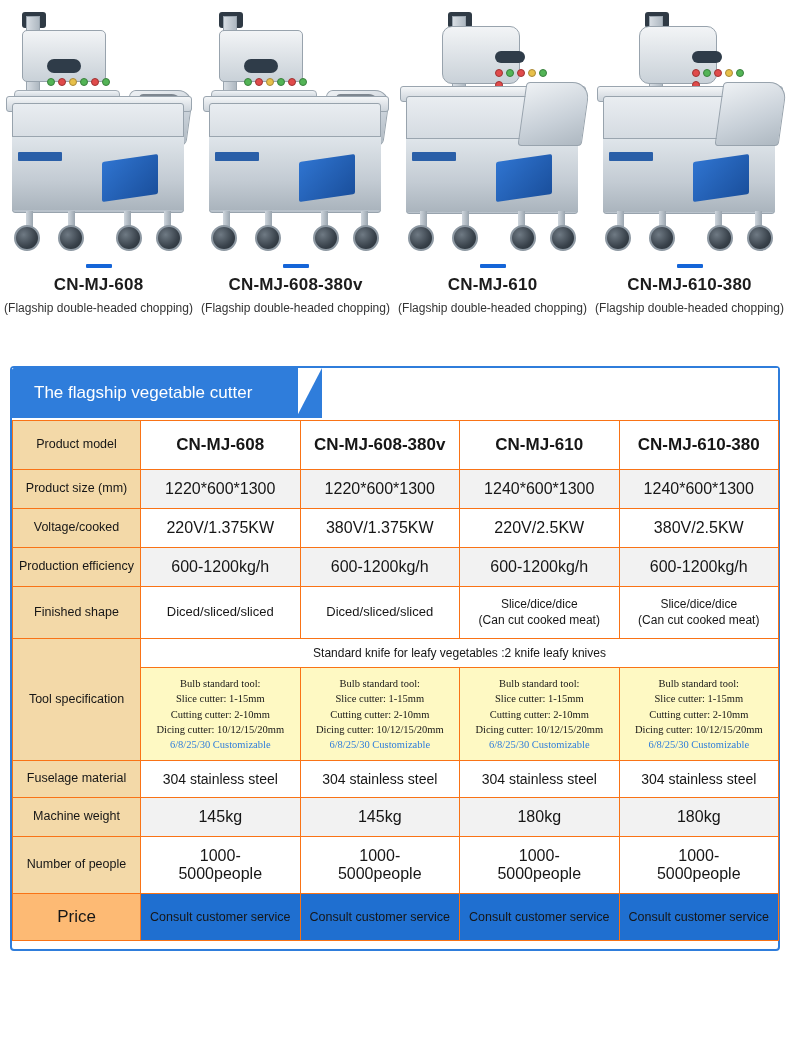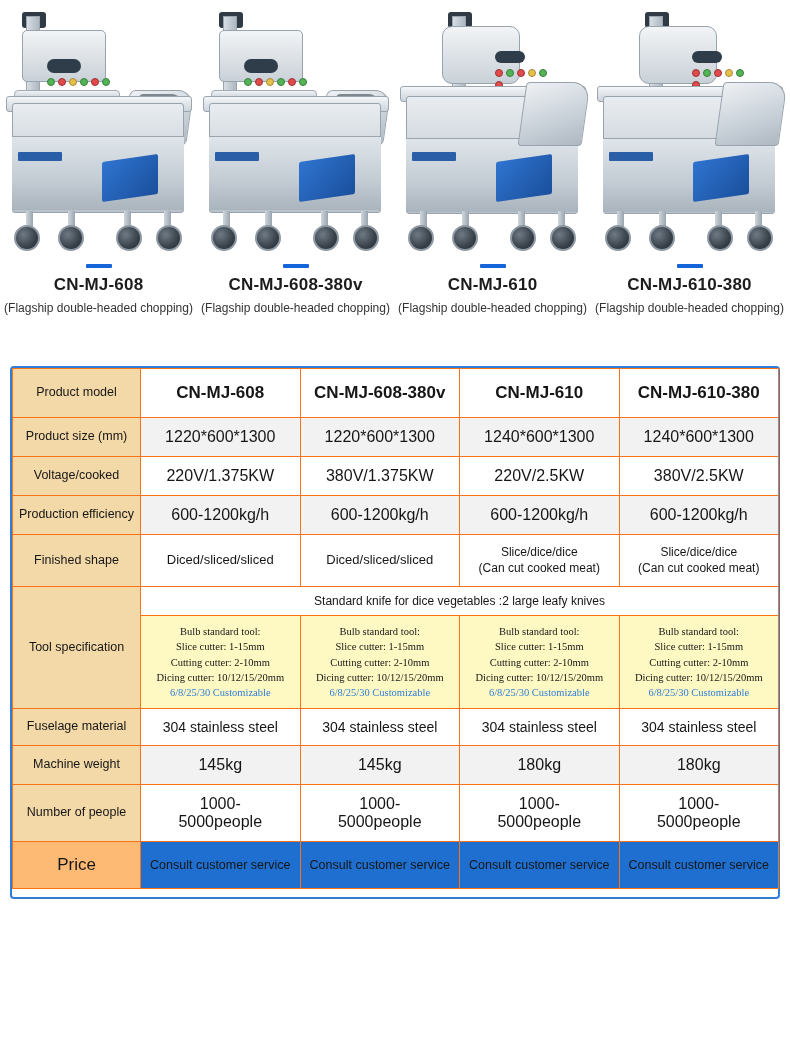--- a/index.html
+++ b/index.html
@@ -438,20 +438,23 @@
       </div>
       <div class="model-underline"></div>
       <div class="model-name">CN-MJ-610-380</div>
       <div class="model-sub">(Flagship double-headed chopping)</div>
     </div>
 
   </div>
 
   <div class="panel">
 
+    <div class="panel-title-wrap">
+      <div class="panel-title">The flagship vegetable cutter</div>
+    </div>
 
     <table class="spec">
       <tbody>
 
         <tr>
           <td class="col-head">Product model</td>
           <td class="cell model">CN-MJ-608</td>
           <td class="cell model">CN-MJ-608-380v</td>
           <td class="cell model">CN-MJ-610</td>
           <td class="cell model">CN-MJ-610-380</td>
@@ -486,21 +489,21 @@
           <td class="cell small" style="font-size:13px">Diced/sliced/sliced</td>
           <td class="cell small" style="font-size:13px">Diced/sliced/sliced</td>
           <td class="cell small" style="white-space:pre-line">Slice/dice/dice
 (Can cut cooked meat)</td>
           <td class="cell small" style="white-space:pre-line">Slice/dice/dice
 (Can cut cooked meat)</td>
         </tr>
 
         <tr>
           <td class="col-head" rowspan="2">Tool specification</td>
-          <td class="tool-note" colspan="4">Standard knife for dice vegetables :2 large leafy knives</td>
+          <td class="tool-note" colspan="4">Standard knife for leafy vegetables :2 knife leafy knives</td>
         </tr>
 
         <tr>
           <td class="tool-list">
             <div>Bulb standard tool:</div>
             <div>Slice cutter: 1-15mm</div>
             <div>Cutting cutter: 2-10mm</div>
             <div>Dicing cutter: 10/12/15/20mm</div>
             <div class="blue">6/8/25/30 Customizable</div>
           </td>

